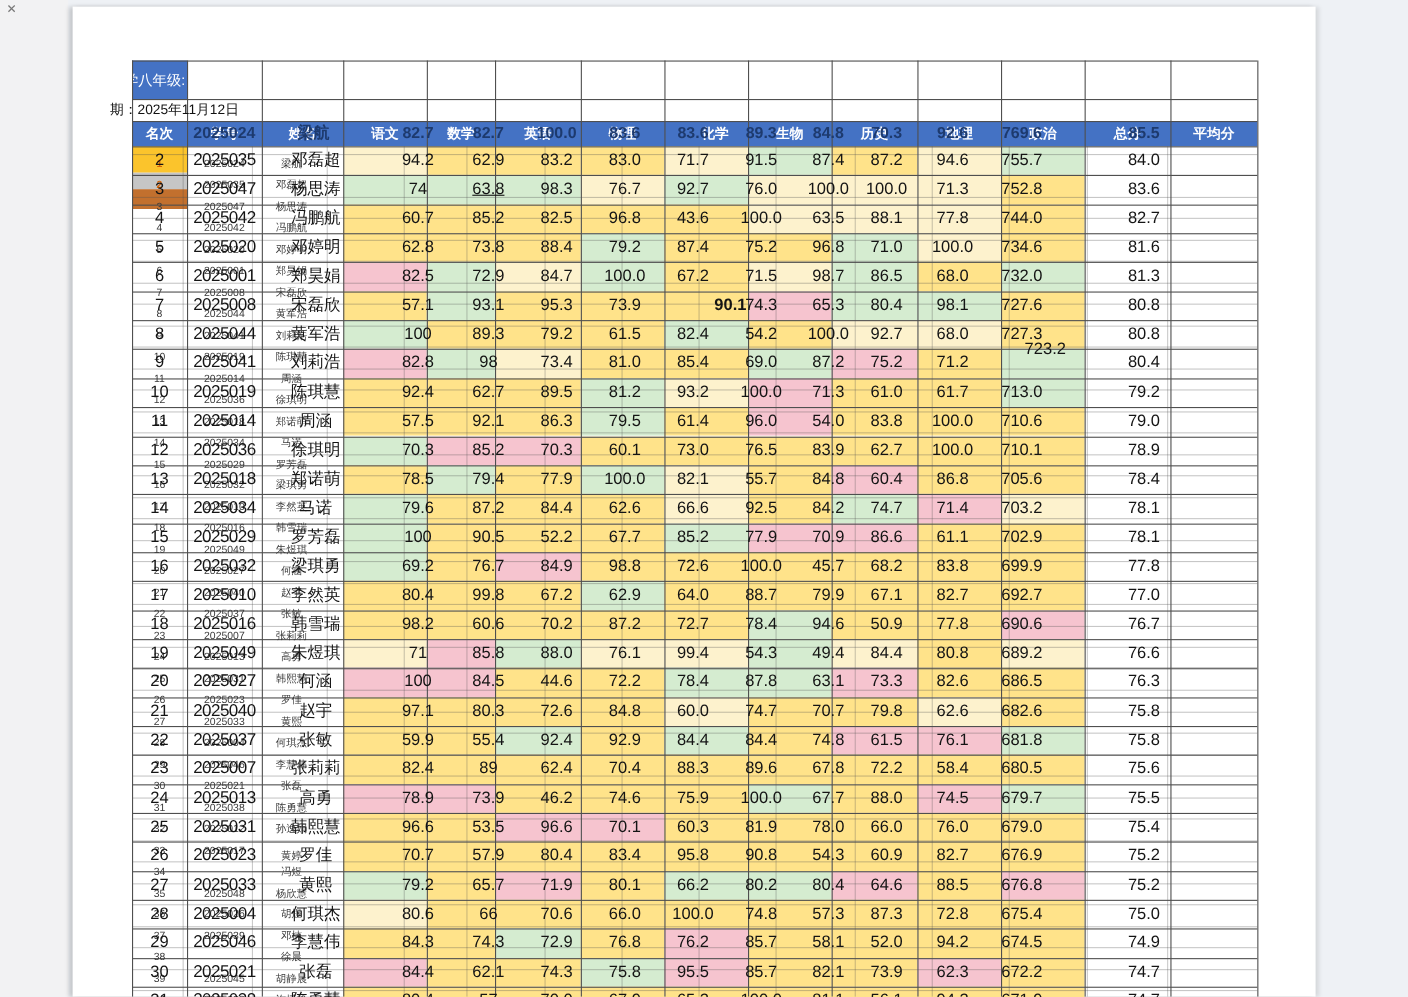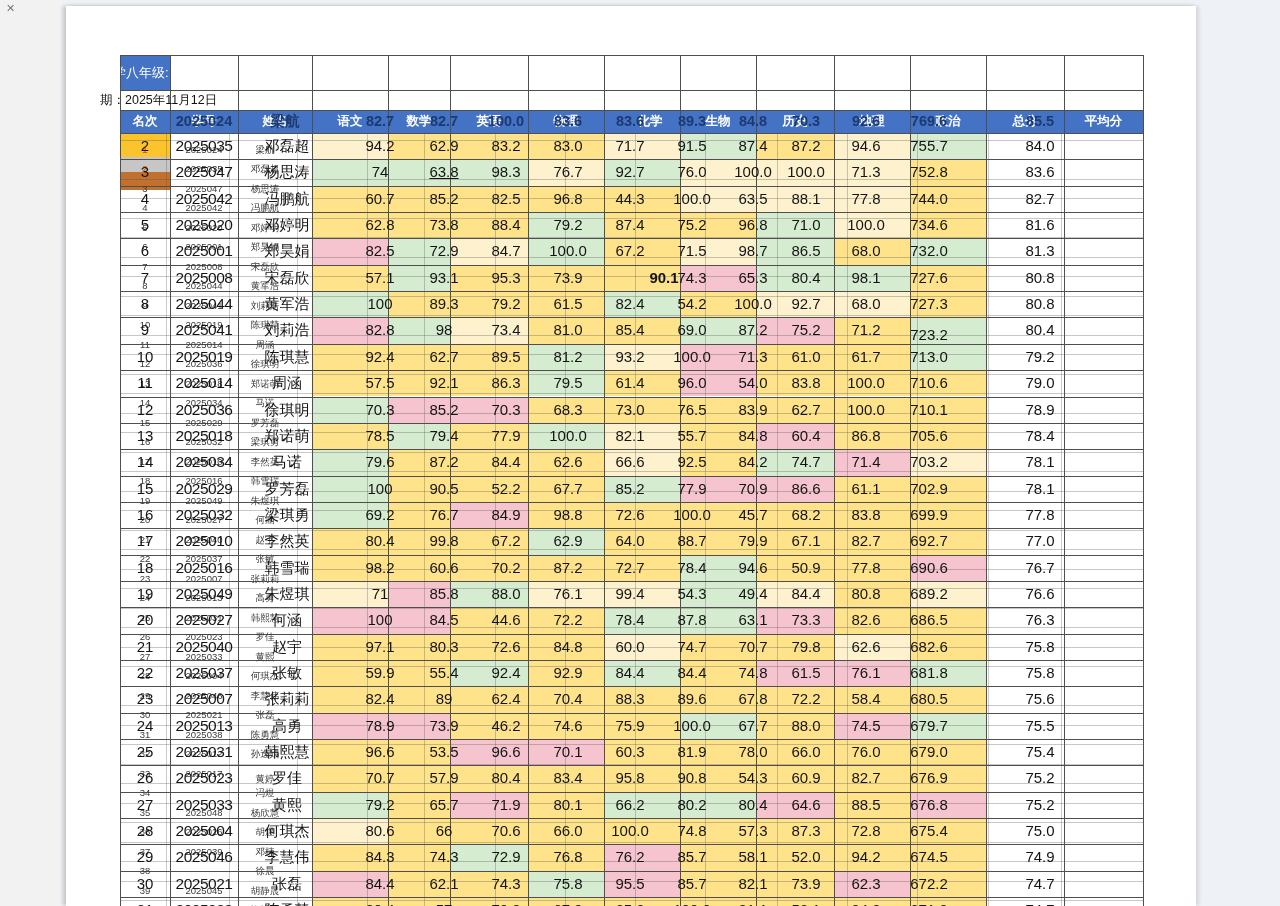--- a/index.html
+++ b/index.html
@@ -121,21 +121,21 @@
       <div class="bg" style="left: 756px; top: 185.7px; width: 78px; height: 26.35px; background: rgb(253, 242, 205);"></div>
       <div class="bg" style="left: 834px; top: 185.7px; width: 76px; height: 26.35px; background: rgb(253, 242, 205);"></div>
       <div class="bg" style="left: 910px; top: 185.7px; width: 76px; height: 26.35px; background: rgb(255, 227, 138);"></div>
       <div class="mtxt" style="left: 120px; top: 185.7px; width: 50px; height: 26.35px; line-height: 26.35px;">4</div>
       <div class="mtxt" style="left: 170px; top: 185.7px; width: 68px; height: 26.35px; line-height: 26.35px; font-size: 15.5px; letter-spacing: -0.5px;">2025042</div>
       <div class="mtxt" style="left: 250px; top: 185.7px; width: 74px; height: 26.35px; line-height: 26.35px;">冯鹏航</div>
       <div class="mtxt" style="left: 340px; top: 185.7px; width: 80px; height: 26.35px; line-height: 26.35px;">60.7</div>
       <div class="mtxt" style="left: 404px; top: 185.7px; width: 80px; height: 26.35px; line-height: 26.35px;">85.2</div>
       <div class="mtxt" style="left: 466px; top: 185.7px; width: 80px; height: 26.35px; line-height: 26.35px;">82.5</div>
       <div class="mtxt" style="left: 528px; top: 185.7px; width: 80px; height: 26.35px; line-height: 26.35px;">96.8</div>
-      <div class="mtxt" style="left: 590px; top: 185.7px; width: 80px; height: 26.35px; line-height: 26.35px;">44.3</div>
+      <div class="mtxt" style="left: 590px; top: 185.7px; width: 80px; height: 26.35px; line-height: 26.35px;">43.6</div>
       <div class="mtxt" style="left: 652px; top: 185.7px; width: 80px; height: 26.35px; line-height: 26.35px;">100.0</div>
       <div class="mtxt" style="left: 713px; top: 185.7px; width: 80px; height: 26.35px; line-height: 26.35px;">63.5</div>
       <div class="mtxt" style="left: 766px; top: 185.7px; width: 80px; height: 26.35px; line-height: 26.35px;">88.1</div>
       <div class="mtxt" style="left: 826px; top: 185.7px; width: 80px; height: 26.35px; line-height: 26.35px;">77.8</div>
       <div class="mtxt" style="left: 889px; top: 185.7px; width: 80px; height: 26.35px; line-height: 26.35px;">744.0</div>
       <div class="mtxt" style="left: 1000px; top: 185.7px; width: 80px; height: 26.35px; line-height: 26.35px;">82.7</div>
       <div class="bg" style="left: 312px; top: 212.05px; width: 76px; height: 26.35px; background: rgb(255, 227, 138);"></div>
       <div class="bg" style="left: 388px; top: 212.05px; width: 62px; height: 26.35px; background: rgb(255, 227, 138);"></div>
       <div class="bg" style="left: 450px; top: 212.05px; width: 78px; height: 26.35px; background: rgb(255, 227, 138);"></div>
       <div class="bg" style="left: 528px; top: 212.05px; width: 76px; height: 26.35px; background: rgb(213, 236, 208);"></div>
@@ -241,21 +241,21 @@
       <div class="mtxt" style="left: 250px; top: 317.45px; width: 74px; height: 26.35px; line-height: 26.35px;">刘莉浩</div>
       <div class="mtxt" style="left: 340px; top: 317.45px; width: 80px; height: 26.35px; line-height: 26.35px;">82.8</div>
       <div class="mtxt" style="left: 404px; top: 317.45px; width: 80px; height: 26.35px; line-height: 26.35px;">98</div>
       <div class="mtxt" style="left: 466px; top: 317.45px; width: 80px; height: 26.35px; line-height: 26.35px;">73.4</div>
       <div class="mtxt" style="left: 528px; top: 317.45px; width: 80px; height: 26.35px; line-height: 26.35px;">81.0</div>
       <div class="mtxt" style="left: 590px; top: 317.45px; width: 80px; height: 26.35px; line-height: 26.35px;">85.4</div>
       <div class="mtxt" style="left: 652px; top: 317.45px; width: 80px; height: 26.35px; line-height: 26.35px;">69.0</div>
       <div class="mtxt" style="left: 713px; top: 317.45px; width: 80px; height: 26.35px; line-height: 26.35px;">87.2</div>
       <div class="mtxt" style="left: 766px; top: 317.45px; width: 80px; height: 26.35px; line-height: 26.35px;">75.2</div>
       <div class="mtxt" style="left: 826px; top: 317.45px; width: 80px; height: 26.35px; line-height: 26.35px;">71.2</div>
-      <div class="mtxt" style="left: 889px; top: 322px; width: 80px; height: 26.35px; line-height: 26.35px;">723.2</div>
+      <div class="mtxt" style="left: 889px; top: 305px; width: 80px; height: 26.35px; line-height: 26.35px; text-align: right;">723.2</div>
       <div class="mtxt" style="left: 1000px; top: 317.45px; width: 80px; height: 26.35px; line-height: 26.35px;">80.4</div>
       <div class="bg" style="left: 312px; top: 343.8px; width: 76px; height: 26.35px; background: rgb(255, 227, 138);"></div>
       <div class="bg" style="left: 388px; top: 343.8px; width: 62px; height: 26.35px; background: rgb(255, 227, 138);"></div>
       <div class="bg" style="left: 450px; top: 343.8px; width: 78px; height: 26.35px; background: rgb(255, 227, 138);"></div>
       <div class="bg" style="left: 528px; top: 343.8px; width: 76px; height: 26.35px; background: rgb(213, 236, 208);"></div>
       <div class="bg" style="left: 604px; top: 343.8px; width: 76px; height: 26.35px; background: rgb(253, 242, 205);"></div>
       <div class="bg" style="left: 680px; top: 343.8px; width: 76px; height: 26.35px; background: rgb(246, 196, 207);"></div>
       <div class="bg" style="left: 756px; top: 343.8px; width: 78px; height: 26.35px; background: rgb(255, 227, 138);"></div>
       <div class="bg" style="left: 834px; top: 343.8px; width: 76px; height: 26.35px; background: rgb(255, 227, 138);"></div>
       <div class="bg" style="left: 910px; top: 343.8px; width: 76px; height: 26.35px; background: rgb(213, 236, 208);"></div>
@@ -304,21 +304,21 @@
       <div class="bg" style="left: 680px; top: 396.5px; width: 76px; height: 26.35px; background: rgb(255, 227, 138);"></div>
       <div class="bg" style="left: 756px; top: 396.5px; width: 78px; height: 26.35px; background: rgb(255, 227, 138);"></div>
       <div class="bg" style="left: 834px; top: 396.5px; width: 76px; height: 26.35px; background: rgb(255, 227, 138);"></div>
       <div class="bg" style="left: 910px; top: 396.5px; width: 76px; height: 26.35px; background: rgb(255, 227, 138);"></div>
       <div class="mtxt" style="left: 120px; top: 396.5px; width: 50px; height: 26.35px; line-height: 26.35px;">12</div>
       <div class="mtxt" style="left: 170px; top: 396.5px; width: 68px; height: 26.35px; line-height: 26.35px; font-size: 15.5px; letter-spacing: -0.5px;">2025036</div>
       <div class="mtxt" style="left: 250px; top: 396.5px; width: 74px; height: 26.35px; line-height: 26.35px;">徐琪明</div>
       <div class="mtxt" style="left: 340px; top: 396.5px; width: 80px; height: 26.35px; line-height: 26.35px;">70.3</div>
       <div class="mtxt" style="left: 404px; top: 396.5px; width: 80px; height: 26.35px; line-height: 26.35px;">85.2</div>
       <div class="mtxt" style="left: 466px; top: 396.5px; width: 80px; height: 26.35px; line-height: 26.35px;">70.3</div>
-      <div class="mtxt" style="left: 528px; top: 396.5px; width: 80px; height: 26.35px; line-height: 26.35px;">68.3</div>
+      <div class="mtxt" style="left: 528px; top: 396.5px; width: 80px; height: 26.35px; line-height: 26.35px;">60.1</div>
       <div class="mtxt" style="left: 590px; top: 396.5px; width: 80px; height: 26.35px; line-height: 26.35px;">73.0</div>
       <div class="mtxt" style="left: 652px; top: 396.5px; width: 80px; height: 26.35px; line-height: 26.35px;">76.5</div>
       <div class="mtxt" style="left: 713px; top: 396.5px; width: 80px; height: 26.35px; line-height: 26.35px;">83.9</div>
       <div class="mtxt" style="left: 766px; top: 396.5px; width: 80px; height: 26.35px; line-height: 26.35px;">62.7</div>
       <div class="mtxt" style="left: 826px; top: 396.5px; width: 80px; height: 26.35px; line-height: 26.35px;">100.0</div>
       <div class="mtxt" style="left: 889px; top: 396.5px; width: 80px; height: 26.35px; line-height: 26.35px;">710.1</div>
       <div class="mtxt" style="left: 1000px; top: 396.5px; width: 80px; height: 26.35px; line-height: 26.35px;">78.9</div>
       <div class="bg" style="left: 312px; top: 422.85px; width: 76px; height: 26.35px; background: rgb(255, 227, 138);"></div>
       <div class="bg" style="left: 388px; top: 422.85px; width: 62px; height: 26.35px; background: rgb(213, 236, 208);"></div>
       <div class="bg" style="left: 450px; top: 422.85px; width: 78px; height: 26.35px; background: rgb(255, 227, 138);"></div>

